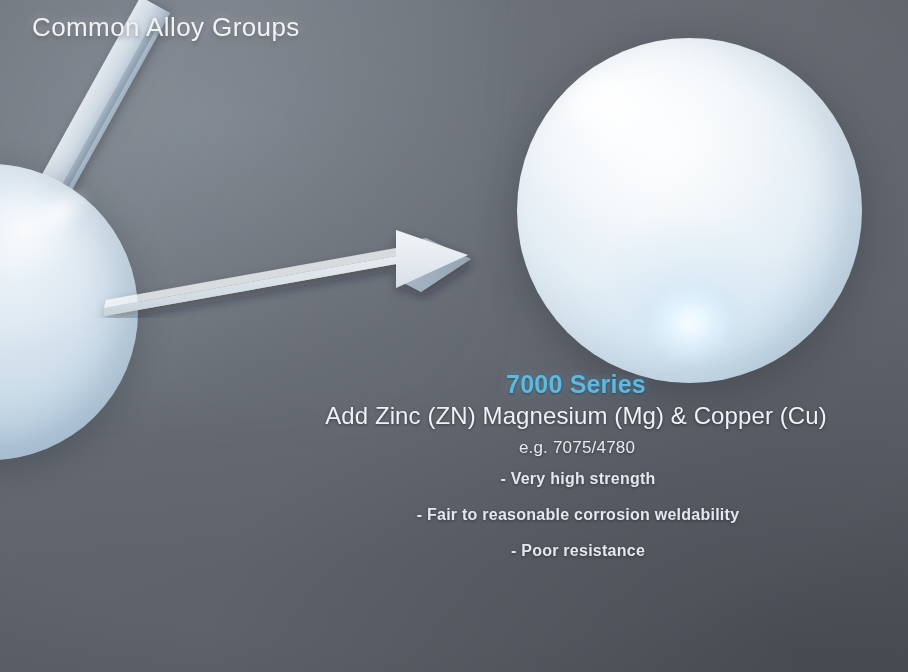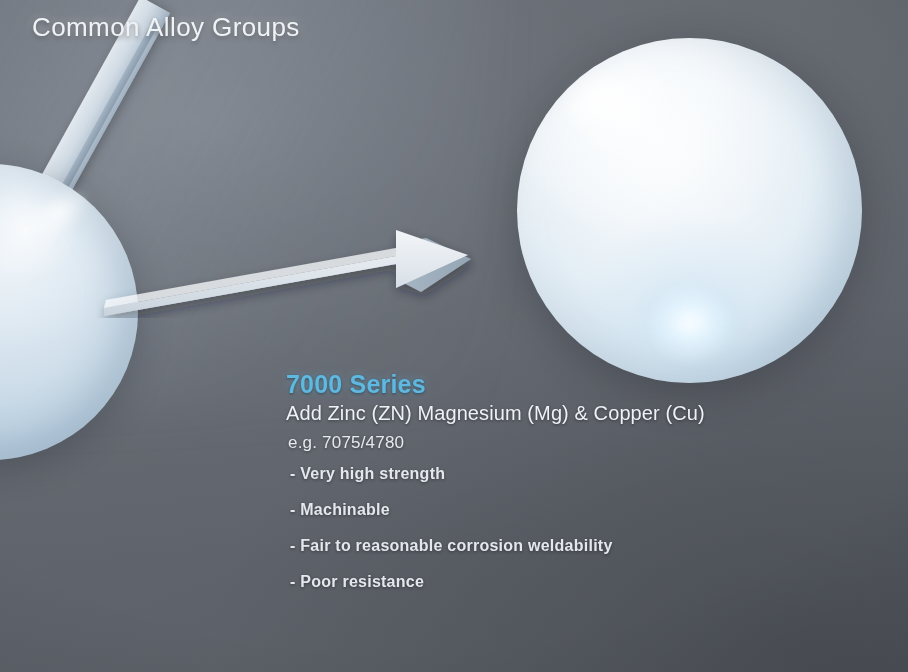--- a/index.html
+++ b/index.html
@@ -159,32 +159,33 @@
     text-shadow: 0 0 9px rgba(255,255,255,0.45), 0 2px 5px rgba(20,24,30,0.55);
     white-space: nowrap;
   }
 
   
   #info-block {
     position: absolute;
     left: 286px;
     top: 370px;
     width: 580px;
+    text-align: center;
   }
   #series-heading {
     font-size: 25px;
     font-weight: 700;
     color: #5fb8e0;
     letter-spacing: 0.2px;
     text-shadow: 0 0 8px rgba(95,184,224,0.45), 0 1px 3px rgba(15,25,35,0.55);
     line-height: 1.12;
     margin: 0 0 3px 0;
   }
   #composition-line {
-    font-size: 20px;
+    font-size: 24px;
     font-weight: 400;
     color: #eef2f6;
     letter-spacing: 0.1px;
     text-shadow: 0 1px 3px rgba(20,24,30,0.55);
     line-height: 1.25;
     margin: 0 0 7px 0;
     white-space: nowrap;
   }
   #example-line {
     font-size: 17px;
@@ -256,19 +257,18 @@
   <div class="bg-vignette"></div>
 
   <div id="title">Common Alloy Groups</div>
 
   <div id="info-block">
     <div id="series-heading">7000 Series</div>
     <div id="composition-line">Add Zinc (ZN) Magnesium (Mg) &amp; Copper (Cu)</div>
     <div id="example-line">e.g. 7075/4780</div>
     <ul id="property-list">
       <li>- Very high strength</li>
-      <li>- Machinable</li>
       <li>- Fair to reasonable corrosion weldability</li>
       <li>- Poor resistance</li>
     </ul>
   </div>
 
 </div>
 
 </body></html>

